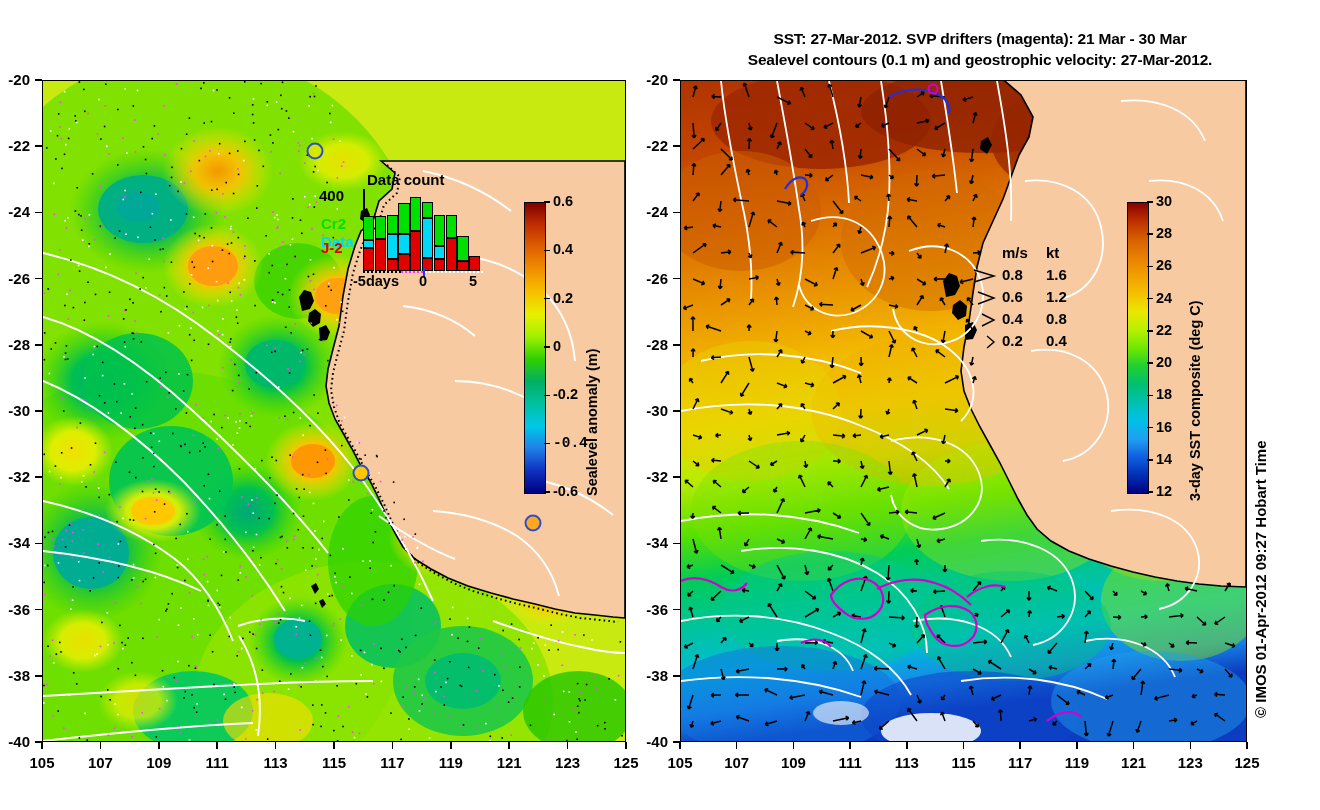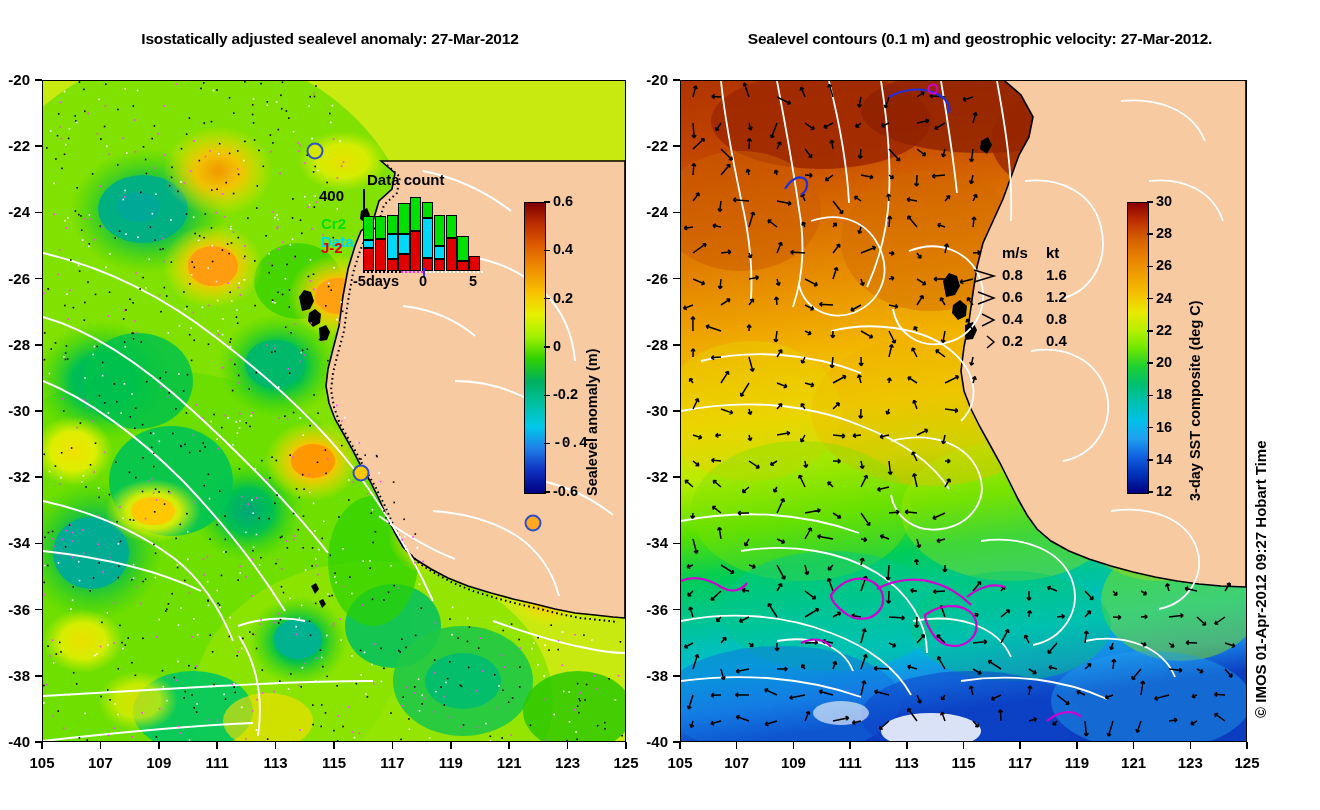--- a/index.html
+++ b/index.html
@@ -51,21 +51,20 @@
   .vk-arrow{position:absolute;left:8px;top:0px;}
 
   
   #copyright{position:absolute;left:1252px;top:718px;font-size:15px;font-weight:bold;
              white-space:nowrap;transform-origin:0 0;transform:rotate(-90deg);}
 </style>
 </head>
 <body>
 
 <div class="title" id="left-title">
-  <div>Isostatically adjusted sealevel anomaly: 27-Mar-2012</div>
 </div>
 
 <div class="mapframe" id="left-map">
   <svg class="maplayer" viewBox="0 0 582 660" preserveAspectRatio="none">
     <defs>
 
       <radialGradient id="gGreen">
           <stop offset="0%" stop-color="#00a878"></stop>
           <stop offset="45%" stop-color="#00c050"></stop>
           <stop offset="100%" stop-color="#35d400" stop-opacity="0"></stop>
@@ -1256,20 +1255,21 @@
       <div class="cbar-lab" style="left: 510px; top: 305.333px;">-0.2</div>
       <div class="cbar-tick" style="left: 501px; top: 361.917px;"></div>
       <div class="cbar-lab" style="left: 510px; top: 353.667px; font-family: Liberation Mono, monospace;">-0.4</div>
       <div class="cbar-tick" style="left: 501px; top: 410.25px;"></div>
       <div class="cbar-lab" style="left: 510px; top: 402px;">-0.6</div>
     </div>
   <div class="cbar-title" style="left:541px;top:415px;">Sealevel anomaly (m)</div>
 </div>
 
 <div class="title" id="right-title">
+  <div>SST: 27-Mar-2012. SVP drifters (magenta): 21 Mar - 30 Mar</div>
   <div>Sealevel contours (0.1 m) and geostrophic velocity: 27-Mar-2012.</div>
 </div>
 
 <div class="mapframe" id="right-map">
   <svg class="maplayer" viewBox="0 0 565 660" preserveAspectRatio="none">
     <defs>
       <linearGradient id="sstBG" x1="0" y1="0" x2="0.12" y2="1">
         <stop offset="0%" stop-color="#b03400"></stop>
         <stop offset="11%" stop-color="#c24400"></stop>
         <stop offset="22%" stop-color="#d86a00"></stop>

